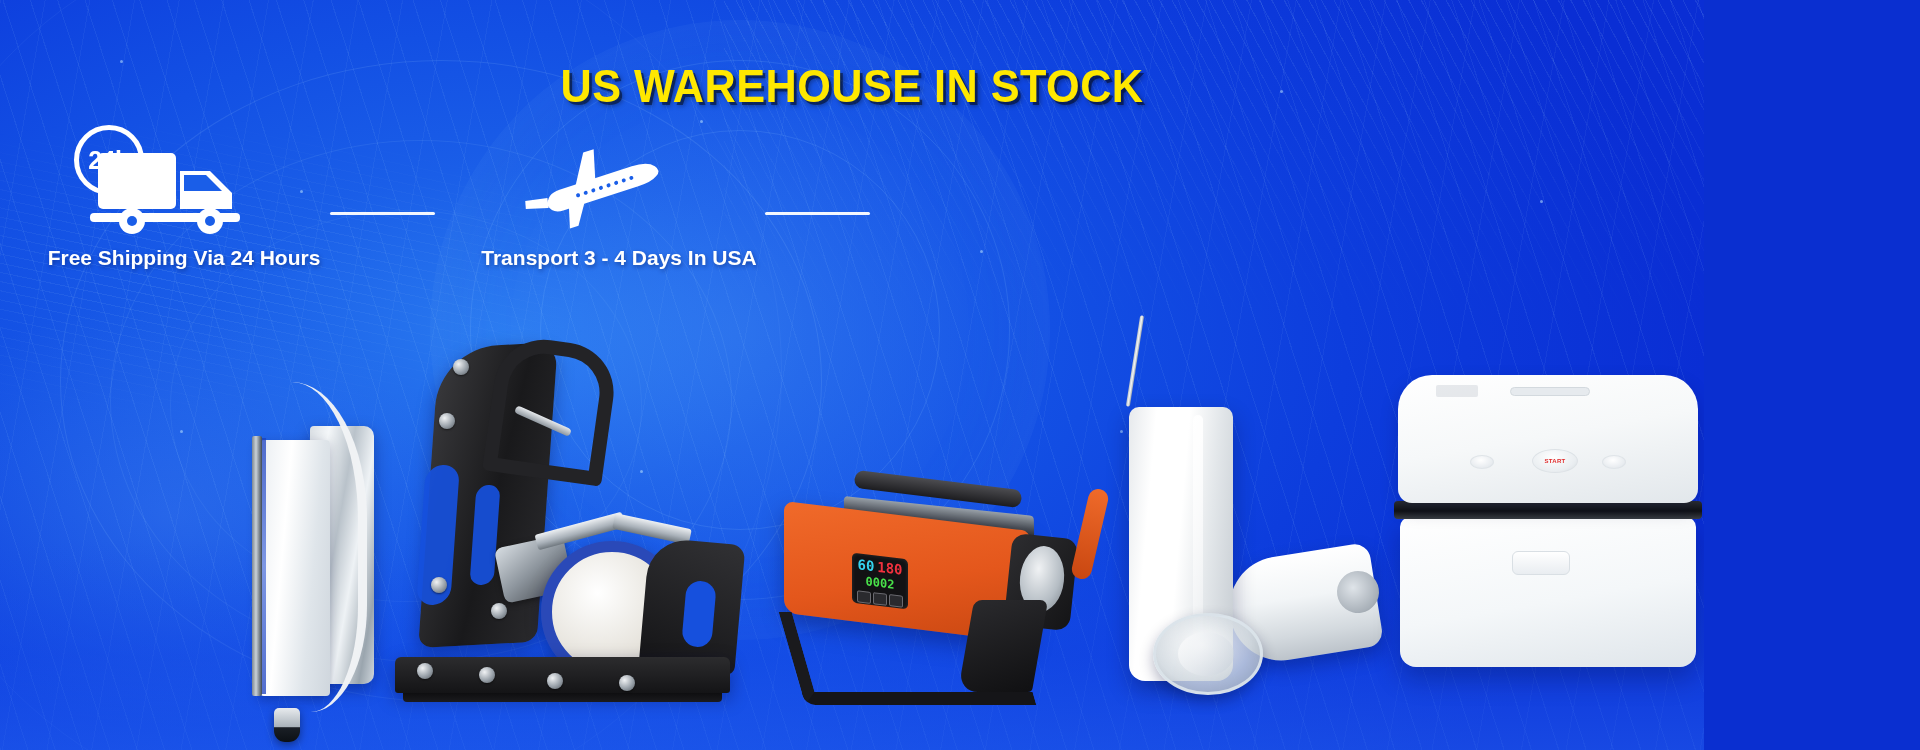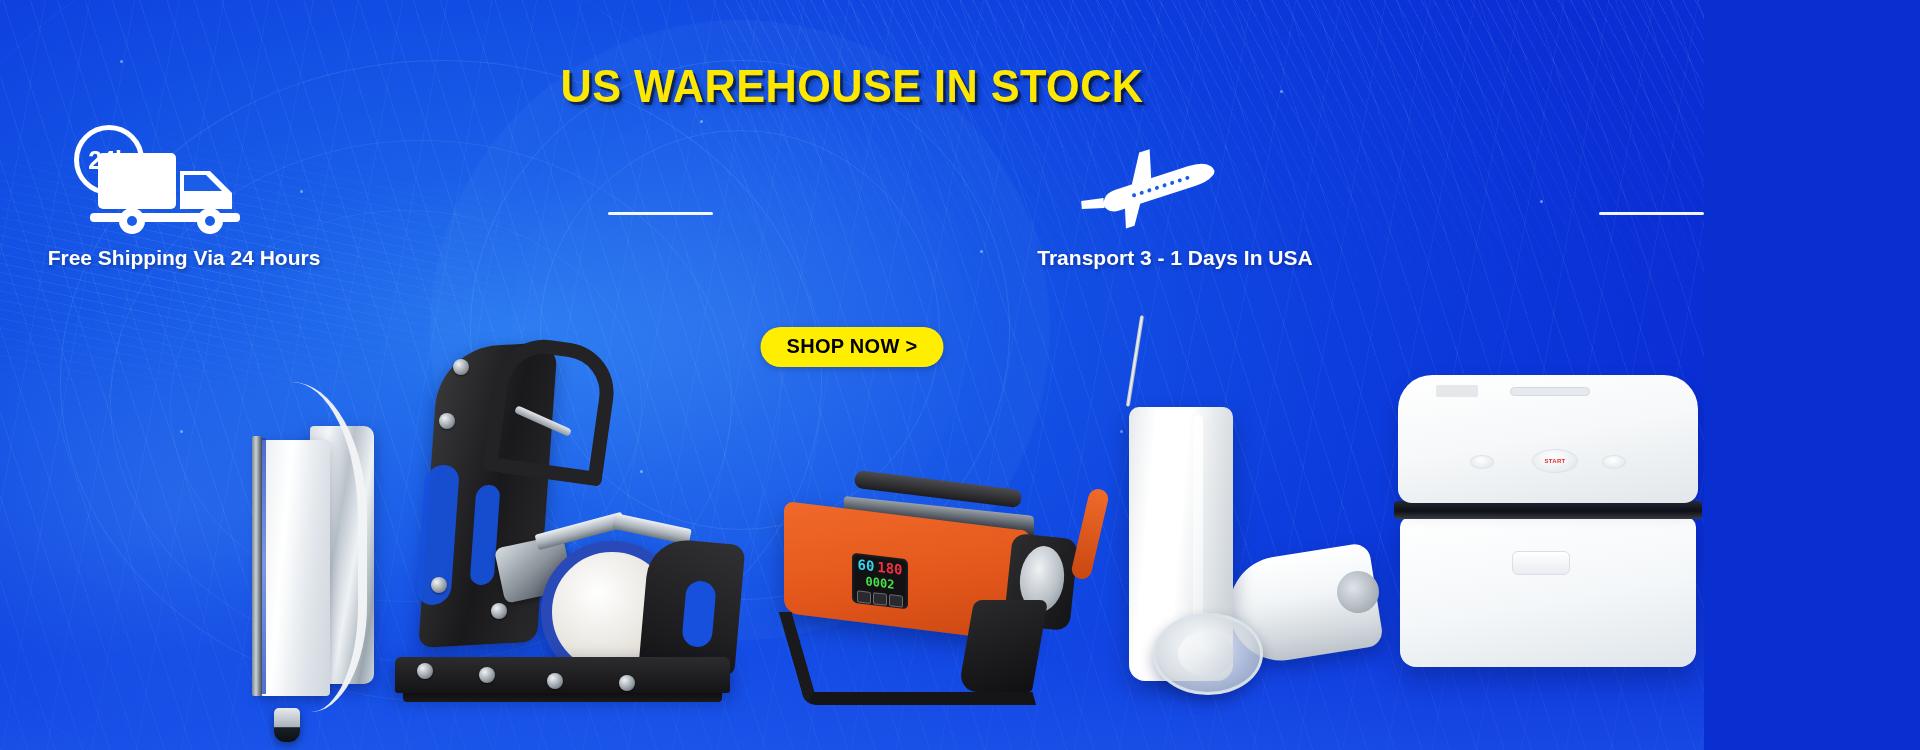--- a/index.html
+++ b/index.html
@@ -120,21 +120,21 @@
     text-shadow: 3px 3px 0 rgba(0,0,0,0.45), 4px 4px 6px rgba(0,0,0,0.35);
     white-space: nowrap;
   }
 
   
   .features {
     position: absolute;
     top: 130px;
     left: 0; right: 0;
     display: flex;
-    justify-content: space-between;
+    justify-content: flex-start;
     align-items: flex-start;
   }
   .feature {
     width: 330px;
     display: flex;
     flex-direction: column;
     align-items: center;
   }
   .feature-icon {
     height: 110px;
@@ -589,29 +589,28 @@
               <circle cx="72" cy="53" r="2"></circle>
                 <circle cx="80" cy="53" r="2"></circle>
               <circle cx="88" cy="53" r="2"></circle>
                 <circle cx="96" cy="53" r="2"></circle>
               <circle cx="104" cy="53" r="2"></circle>
                 <circle cx="112" cy="53" r="2"></circle>
             </g>
           </g>
         </svg>
       </div>
-      <div class="feature-label">Transport 3 - 1 Days In USA</div>
+      <div class="feature-label">Transport 3 - 4 Days In USA</div>
     </div>
 
     <div class="connector"></div>
 
 
   </div>
 
-  <button class="shop-now">SHOP NOW &gt;</button>
 
   <div class="products">
 
     <div class="product p-heater">
       <div class="heater-plate-back"></div>
       <div class="heater-plate-front"></div>
       <div class="heater-edge"></div>
       <div class="heater-stripe"></div>
       <div class="heater-cable"></div>
       <div class="heater-plug"></div>

